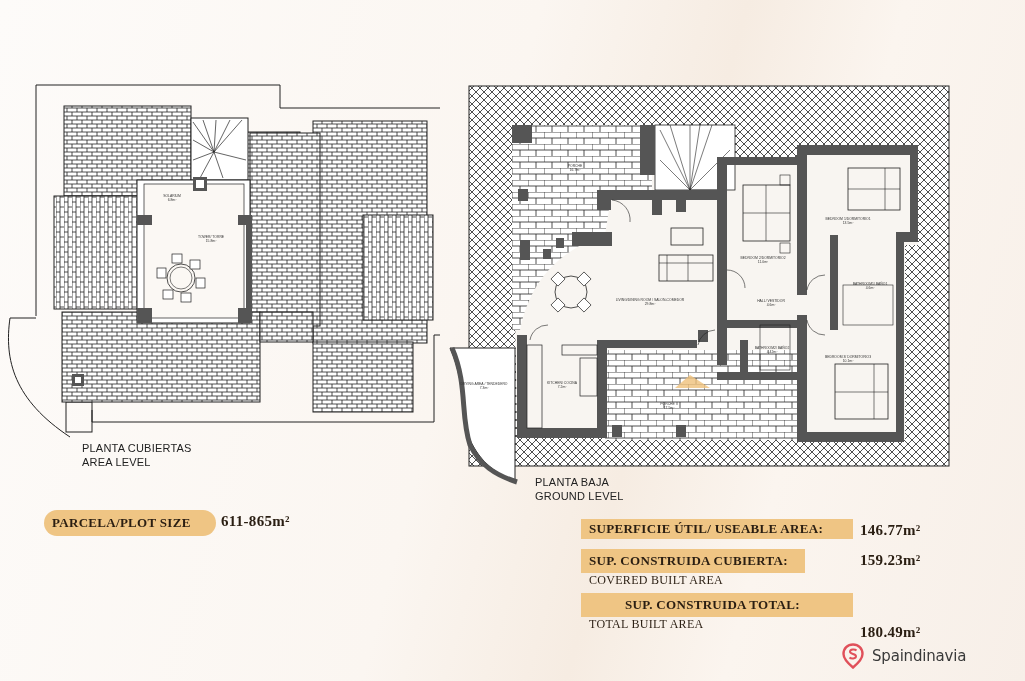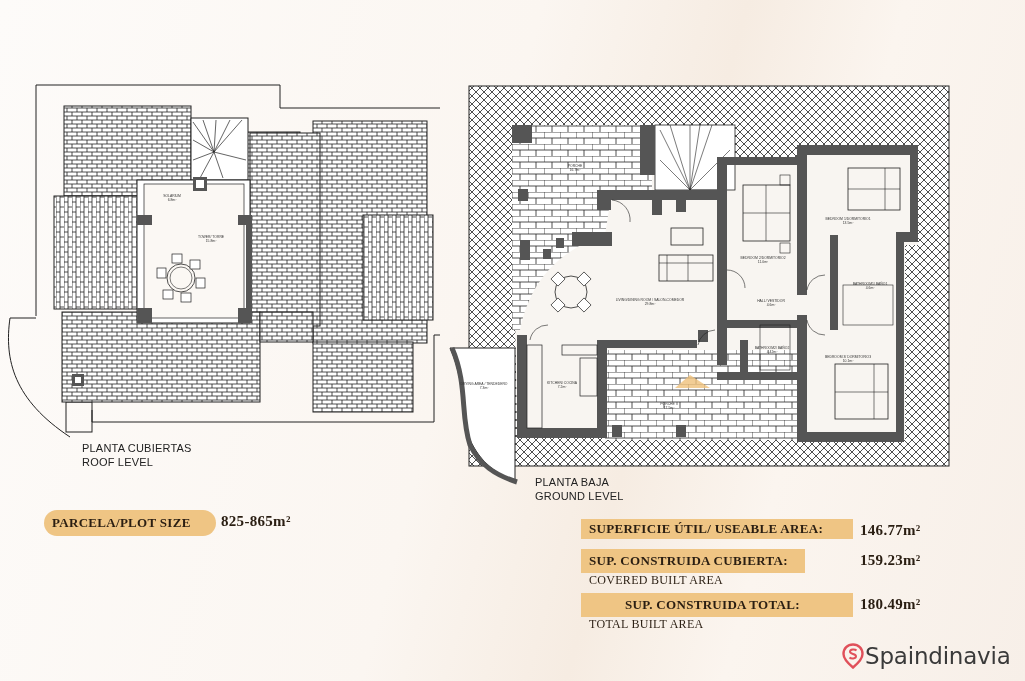--- a/index.html
+++ b/index.html
@@ -6,21 +6,21 @@
   body{width:1025px;height:681px;position:relative;overflow:hidden;
     background:linear-gradient(105deg,#fdfbf9 0%,#fbf6f1 45%,#f6ece2 62%,#fbf5ef 75%,#f7efe8 100%);
     font-family:"Liberation Sans",sans-serif;color:#222;}
   .abs{position:absolute;}
   .plan-label{font-size:11px;line-height:14px;color:#222;letter-spacing:0.2px;}
   .room-label{position:absolute;font-size:3.4px;line-height:4px;text-align:center;color:#333;white-space:nowrap;transform:translateX(-50%);}
   .tag{position:absolute;background:#efc584;font-family:"Liberation Serif",serif;font-weight:bold;font-size:13px;color:#2a1e12;padding-left:8px;box-sizing:border-box;display:flex;align-items:center;letter-spacing:0.3px;}
   .val{position:absolute;font-family:"Liberation Serif",serif;font-weight:bold;font-size:15px;color:#2a1e12;letter-spacing:0.3px;}
   .sub{position:absolute;font-family:"Liberation Serif",serif;font-weight:normal;font-size:12px;color:#2a1e12;letter-spacing:0.3px;}
   .logo{position:absolute;left:842px;top:643px;display:flex;align-items:center;}
-  .logo-text{font-family:"DejaVu Sans",sans-serif;font-size:23px;color:#3a3a3a;margin-left:1px;letter-spacing:-0.2px;}
+  .logo-text{font-family:"DejaVu Sans",sans-serif;font-size:15px;color:#3a3a3a;margin-left:8px;letter-spacing:-0.2px;}
 </style>
 </head>
 <body>
 
 <svg class="abs" style="left:0;top:80px" width="440" height="360" viewBox="0 80 440 360">
   <defs>
     <pattern id="tiles" width="10" height="8" patternUnits="userSpaceOnUse">
       <rect width="10" height="8" fill="#fff"></rect>
       <path d="M0 0H10M0 4H10M2 0V4M7 4V8" stroke="#222" stroke-width="0.8" fill="none"></path>
       <path d="M0 8H10" stroke="#222" stroke-width="0.8"></path>
@@ -71,21 +71,21 @@
   </g>
 
   <rect x="72" y="374" width="12" height="12" fill="#555"></rect>
   <rect x="75" y="377" width="6" height="6" fill="#fff"></rect>
 </svg>
 <div class="room-label" style="left:172px;top:194px"><span>SOLARIUM</span><br><span>6.8m²</span></div>
 <div class="room-label" style="left:211px;top:235px"><span>TOWER/ TORRE</span><br><span>15.8m²</span></div>
 
 <div class="abs plan-label" style="left:82px;top:441px">
   <div>PLANTA CUBIERTAS</div>
-  <div>ROOF LEVEL</div>
+  <div>AREA LEVEL</div>
 </div>
 
 <svg class="abs" style="left:440px;top:80px" width="520" height="410" viewBox="440 80 520 410">
   <defs>
     <pattern id="lattice" width="8" height="8" patternUnits="userSpaceOnUse">
       <rect width="8" height="8" fill="#fff"></rect>
       <path d="M0 0L8 8M8 0L0 8" stroke="#222" stroke-width="0.8"></path>
     </pattern>
     <pattern id="brick" width="16" height="12" patternUnits="userSpaceOnUse">
       <rect width="16" height="12" fill="#fff"></rect>
@@ -196,31 +196,31 @@
 <div class="room-label" style="left:562px;top:381px"><span>KITCHEN/ COCINA</span><br><span>7.2m²</span></div>
 <div class="room-label" style="left:484px;top:382px"><span>DRYING AREA / TENDEDERO</span><br><span>7.3m²</span></div>
 <div class="room-label" style="left:669px;top:402px"><span>PORCHE II</span><br><span>17.5m²</span></div>
 
 <div class="abs plan-label" style="left:535px;top:475px">
   <div>PLANTA BAJA</div>
   <div>GROUND LEVEL</div>
 </div>
 
 <div class="tag" style="left:44px;top:510px;width:172px;height:26px;border-radius:13px;">PARCELA/PLOT SIZE</div>
-<div class="val" style="left:221px;top:513px;">825-865m²</div>
+<div class="val" style="left:221px;top:513px;">611-865m²</div>
 
 <div class="tag" style="left:581px;top:519px;width:272px;height:20px;">SUPERFICIE ÚTIL/ USEABLE AREA:</div>
 <div class="val" style="left:860px;top:522px;">146.77m²</div>
 
 <div class="tag" style="left:581px;top:549px;width:224px;height:24px;">SUP. CONSTRUIDA CUBIERTA:</div>
 <div class="val" style="left:860px;top:552px;text-align:center;">159.23m²</div>
 <div class="sub" style="left:589px;top:573px;">COVERED BUILT AREA</div>
 
 <div class="tag" style="left:581px;top:593px;width:272px;height:24px;padding-left:44px;">SUP. CONSTRUIDA TOTAL:</div>
-<div class="val" style="left:860px;top:596px;text-align:right;">180.49m²</div>
+<div class="val" style="left:860px;top:624px;text-align:right;">180.49m²</div>
 <div class="sub" style="left:589px;top:617px;text-align:right;">TOTAL BUILT AREA</div>
 
 <div class="logo">
   <svg width="22" height="26" viewBox="0 0 22 26">
     <path d="M11 1.5 C5.5 1.5 1.5 5.5 1.5 11 C1.5 16.5 11 24.5 11 24.5 C11 24.5 20.5 16.5 20.5 11 C20.5 5.5 16.5 1.5 11 1.5 Z" fill="none" stroke="#e0505a" stroke-width="2.4"></path>
     <path d="M14.5 7.5 C13 6 8 6 8 8.8 C8 11.5 14 10.5 14 13.3 C14 16 9 16 7.5 14.5" fill="none" stroke="#e0505a" stroke-width="2"></path>
   </svg>
   <span class="logo-text">Spaindinavia</span>
 </div>
 

